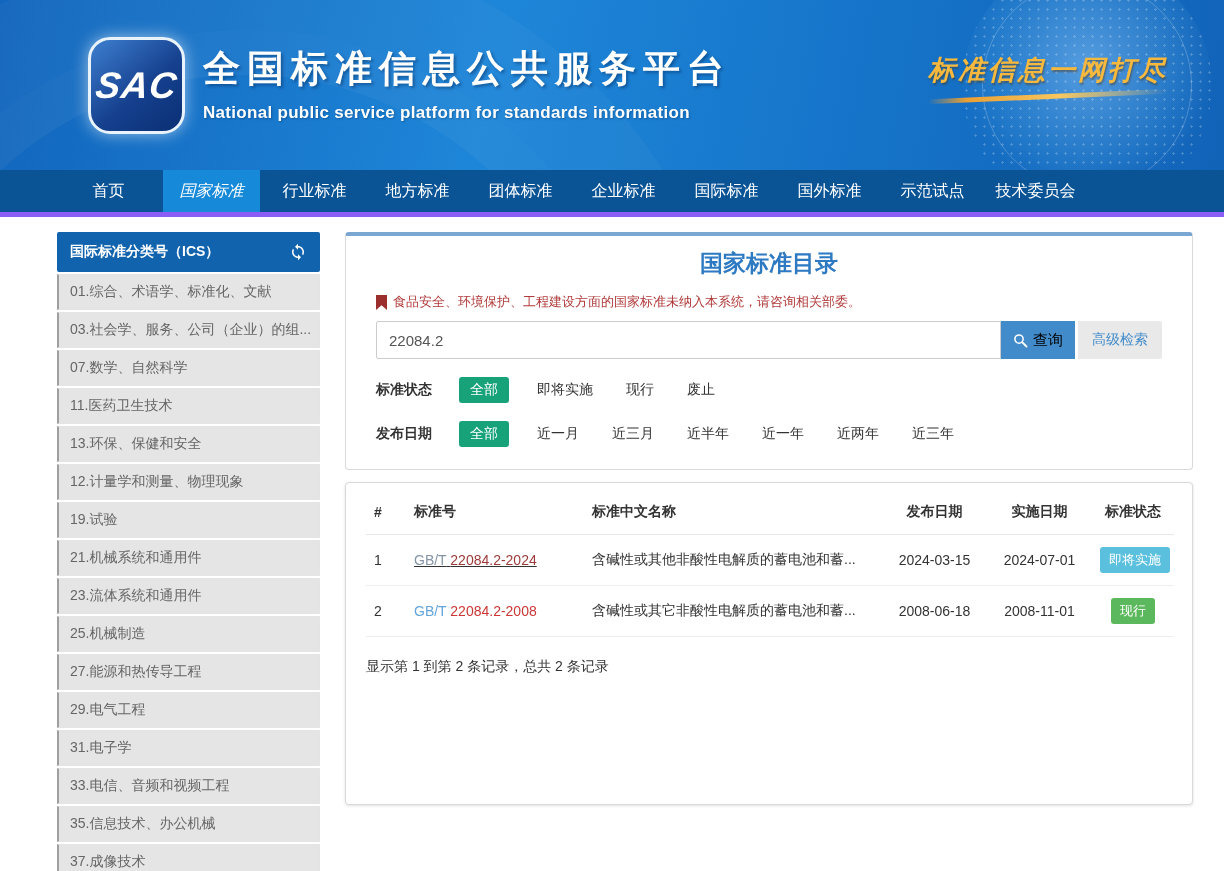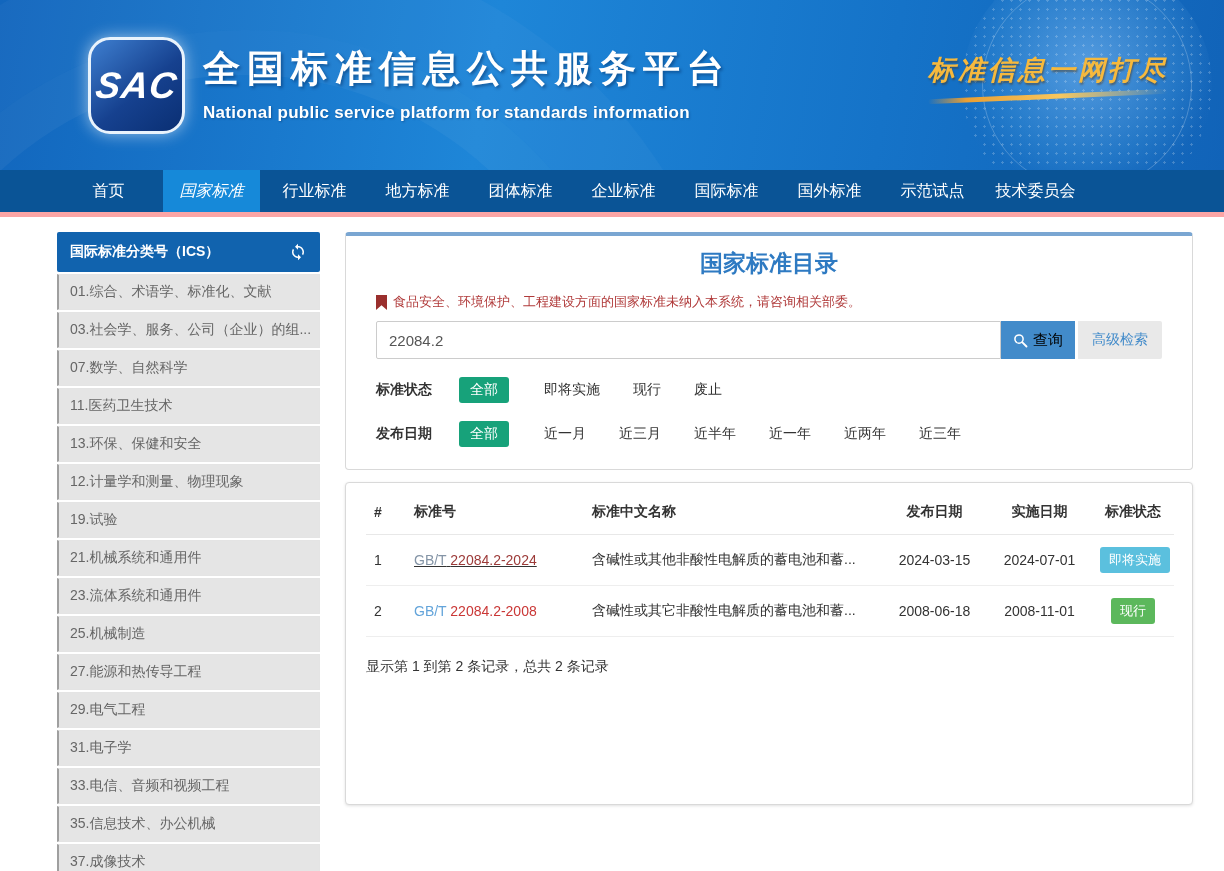--- a/index.html
+++ b/index.html
@@ -31,21 +31,21 @@
     text-shadow:2px 2px 3px rgba(0,40,90,0.45); white-space:nowrap; }
   .site-subtitle { margin-top:9px; color:#fff; font-size:17px; font-weight:bold;
     letter-spacing:0.3px; text-shadow:1px 1px 2px rgba(0,40,90,0.4); white-space:nowrap; }
   .slogan-wrap { position:absolute; right:56px; top:52px; text-align:center; }
   .slogan { color:#f6b93d; font-size:27px; font-weight:bold; font-style:italic; letter-spacing:3px;
     text-shadow:1px 2px 2px rgba(80,45,0,0.45); white-space:nowrap; }
   .swoosh { margin-top:6px; height:5px; border-radius:3px; transform:rotate(-2.5deg);
     background: linear-gradient(90deg, rgba(246,185,61,0) 0%, #ea9f33 16%, #f8c75e 55%, rgba(246,185,61,0) 100%); }
 
   
-  nav { height:47px; background:#0a5496; border-bottom:5px solid #fca5a5;
+  nav { height:47px; background:#0a5496; border-bottom:5px solid #8b5cf6;
     display:flex; padding-left:60px; }
   .nav-item { width:97px; margin-right:6px; color:#fff; font-size:16px; text-align:center;
     line-height:42px; cursor:pointer; white-space:nowrap; }
   .nav-item.active { background:#1689d9;font-style:italic; }
 
   
   .content { display:flex; padding:15px 0 0 57px; align-items:flex-start; }
 
   
   .sidebar { width:263px; flex:none; }
@@ -66,21 +66,21 @@
   .search-row { margin-top:10px; display:flex; }
   .search-input { flex:1; height:38px; border:1px solid #ccc; border-radius:2px 0 0 2px;
     padding:0 12px; font-size:15px; color:#555; outline:none; }
   .btn-search { width:74px; height:38px; background:#428bca; color:#000000; border:none; font-size:15px;
     display:flex; align-items:center; justify-content:center; gap:5px; cursor:pointer; }
   .btn-adv { width:84px; height:38px; background:#e9e9e9; color:#428bca; border:none; font-size:14px;
     margin-left:3px; cursor:pointer; border-radius:0 2px 2px 0; }
   .filter-row { margin-top:17px; display:flex; align-items:center; font-size:14px; height:27px; }
   .filter-label { font-weight:bold; color:#333; width:60px; margin-right:23px; }
   .badge-selected { background:#17a27a; color:#fff; padding:4px 11px; border-radius:3px;
-    margin-right:35px; cursor:pointer; }
+    margin-right:28px; cursor:pointer; }
   .filter-opt { color:#333; margin-right:33px; cursor:pointer; }
 
   
   .results-panel { margin-top:12px; min-height:323px; padding:0 8px 20px;
     box-shadow:0 1px 3px rgba(0,0,0,0.12); }
   table { width:calc(100% - 24px); margin:5px 12px 0; border-collapse:collapse; table-layout:fixed;
     font-size:14px; }
   th { text-align:left; color:#333; padding:15px 8px 13px; border-bottom:1px solid #e8e8e8;
     font-weight:bold; }
   td { padding:12px 8px; color:#333; border-bottom:1px solid #eee; white-space:nowrap; overflow:hidden; }

